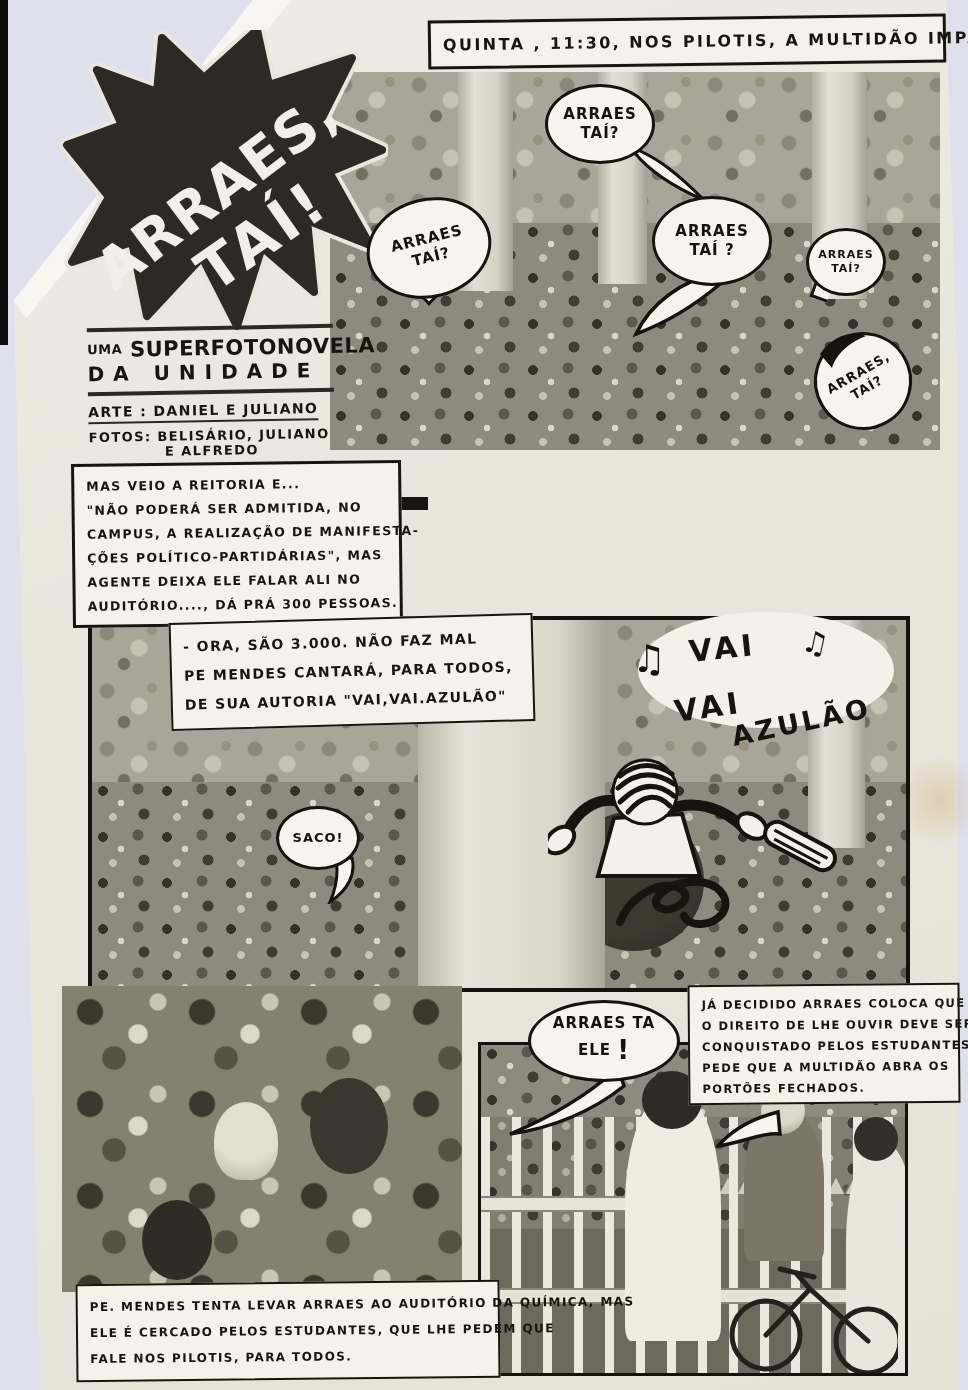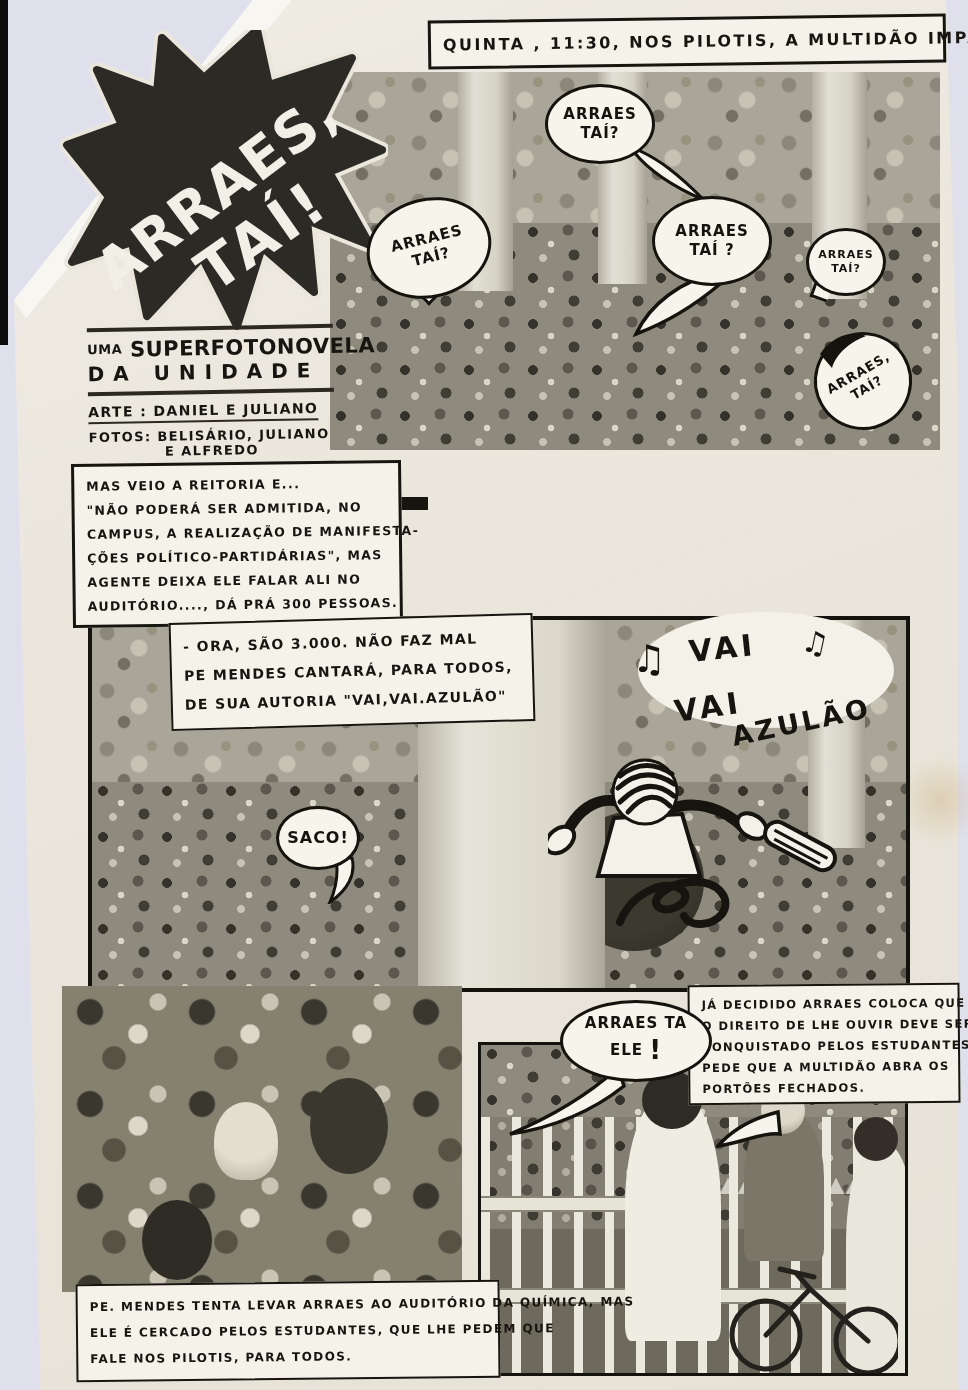--- a/index.html
+++ b/index.html
@@ -177,21 +177,21 @@
         <path d="M70,182 Q97,158 126,178"></path>
       <path d="M72,196 Q100,168 126,190"></path>
         <path d="M80,206 Q102,180 122,200"></path>
     </g>
     <g transform="translate(252,240) rotate(28)">
       <rect x="-38" y="-12" width="76" height="24" rx="12" fill="#f4f1e8" stroke="#16140e" stroke-width="4"></rect>
       <path d="M-30,-2 H30 M-26,6 H26" stroke="#16140e" stroke-width="3" fill="none"></path>
     </g>
   </svg>
 
-  <div class="bubble" style="left:276px;top:806px;width:78px;height:58px;font-size:16px;">
+  <div class="bubble" style="left:276px;top:806px;width:78px;height:58px;font-size:13px;">
     <span class="bl">SACO!</span>
   </div>
   <svg style="position:absolute;left:322px;top:856px;z-index:7;" width="44" height="48">
     <path d="M30,2 C34,18 26,34 8,46 C16,28 16,14 14,2 Z" fill="#f7f4eb" stroke="#15130d" stroke-width="3"></path>
   </svg>
 
   <svg style="position:absolute;left:612px;top:860px;z-index:5;" width="140" height="95">
     <path d="M8,62 C20,32 55,18 70,30 C82,40 60,54 48,48 C36,42 52,24 78,22 C108,20 120,40 110,54 C100,66 78,68 72,56" fill="none" stroke="#16140e" stroke-width="8" stroke-linecap="round"></path>
   </svg>
 
@@ -224,21 +224,21 @@
   </div>
 
   <div class="box-cap hand" style="left:688px;top:984px;width:244px;height:100px;transform:rotate(-0.5deg);font-size:11.5px;line-height:21px;border-width:2.5px;z-index:9;">
     <div class="ln">JÁ DECIDIDO ARRAES COLOCA QUE</div>
     <div class="ln">O DIREITO DE LHE OUVIR DEVE SER</div>
     <div class="ln">CONQUISTADO PELOS ESTUDANTES E</div>
     <div class="ln">PEDE QUE A MULTIDÃO ABRA OS</div>
     <div class="ln">PORTÕES FECHADOS.</div>
   </div>
 
-  <div class="bubble" style="left:560px;top:1000px;width:146px;height:76px;font-size:15px;z-index:9;">
+  <div class="bubble" style="left:528px;top:1000px;width:146px;height:76px;font-size:15px;z-index:9;">
     <span class="bl">ARRAES TA</span>
     <span class="bl"><span>ELE</span>
       <span style="font-size:26px;vertical-align:-4px;">!</span></span>
   </div>
   <svg style="position:absolute;left:506px;top:1062px;z-index:8;" width="120" height="78">
     <path d="M112,6 C76,38 38,58 4,72 C48,66 88,48 118,24 Z" fill="#f7f4eb" stroke="#15130d" stroke-width="3.5"></path>
   </svg>
 
   <svg style="position:absolute;left:716px;top:1106px;z-index:8;" width="66" height="46">
     <path d="M62,6 C38,12 16,24 2,40 C28,36 48,26 64,28 Z" fill="#f7f4eb" stroke="#15130d" stroke-width="3.5"></path>

